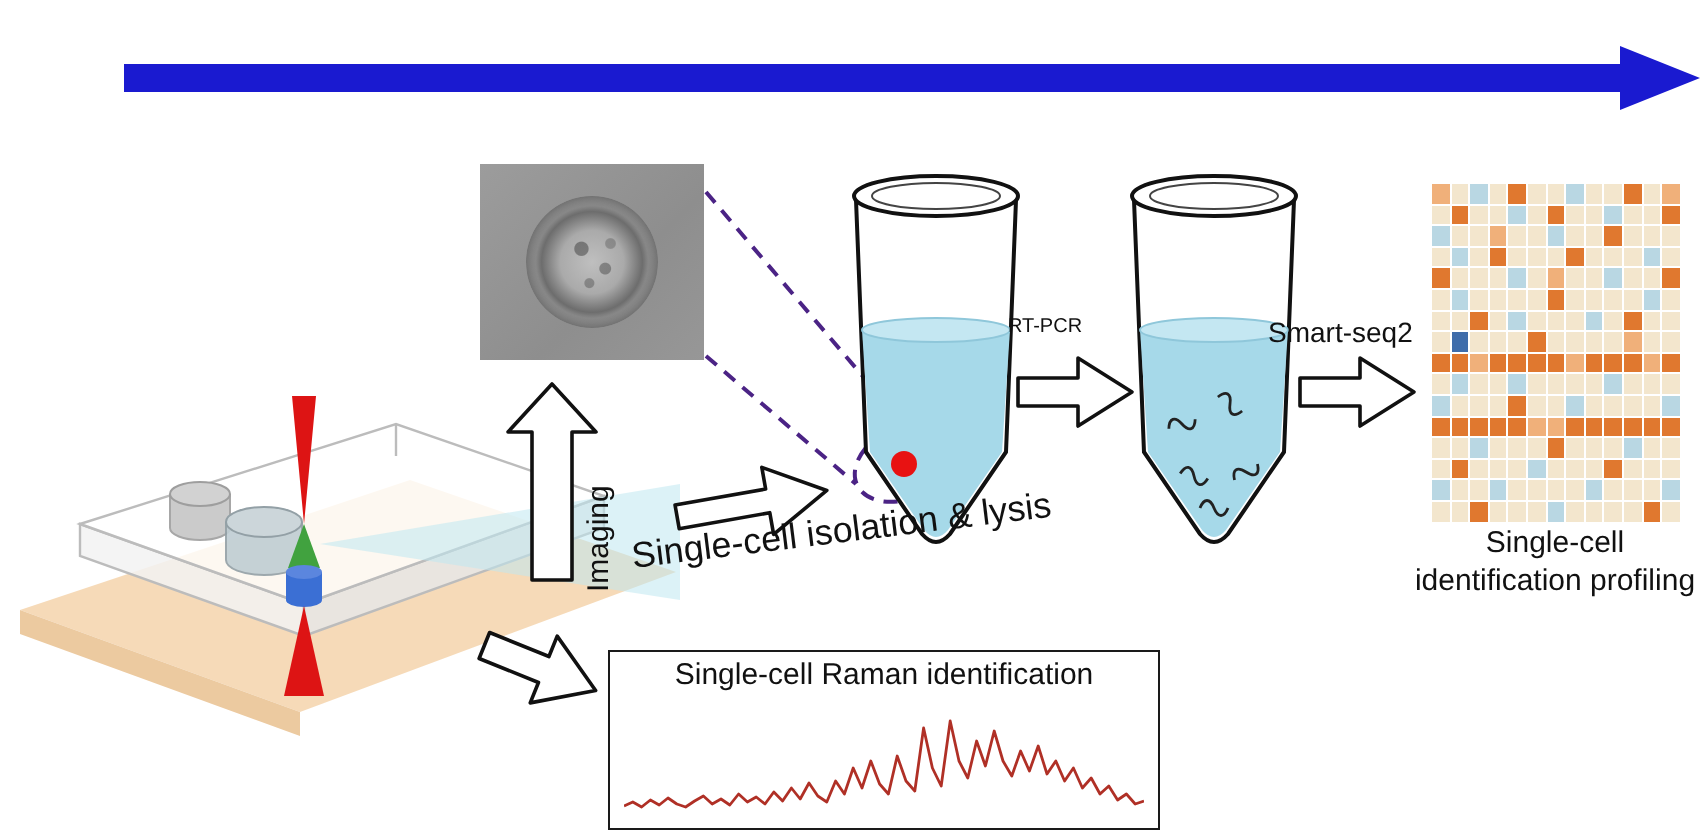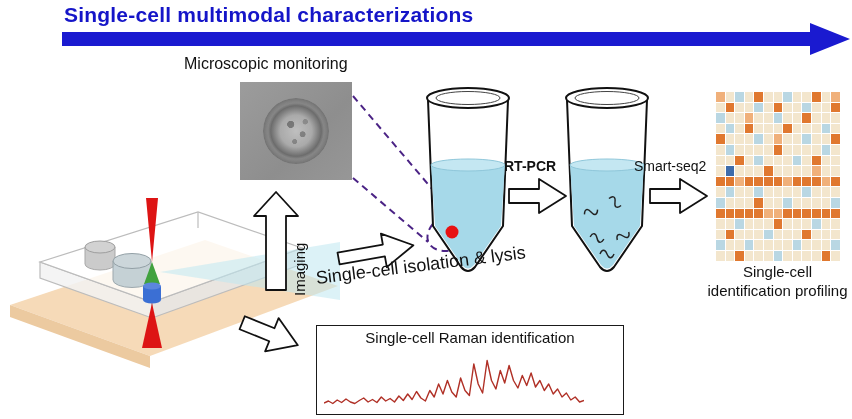--- a/index.html
+++ b/index.html
@@ -8,42 +8,42 @@
   .abs { position:absolute; }
   .lbl { color:#111; white-space:nowrap; }
   .figure-title {
     left:64px; top:3px; font-size:21px; font-weight:700;
     color:var(--title-blue,#1515c8); letter-spacing:.2px;
   }
   .overlay { position:absolute; left:0; top:0; }
   .lbl-micro { left:184px; top:55px; font-size:16px; }
   .lbl-cdna  { left:549px; top:64px; font-size:15px; }
   .lbl-tweezers { left:54px; top:175px; font-size:16px; }
-  .lbl-rtpcr { left:504px; top:158px; font-size:14px;font-weight:bold; }
+  .lbl-rtpcr { left:504px; top:158px; font-size:10px; }
   .lbl-smartseq { left:634px; top:158px; font-size:14px; }
   .lbl-isolation { left:316px; top:268px; font-size:18px; transform:rotate(-7deg); transform-origin:left center; }
   .lbl-transcript { left:695px; top:263px; width:165px; font-size:15px; text-align:center; white-space:normal; line-height:1.25; }
   .vertical { writing-mode:vertical-rl; transform:rotate(180deg); left:291px; top:200px; height:96px; font-size:15px; }
   .micrograph {
     left:240px; top:82px; width:112px; height:98px;
     background:linear-gradient(135deg,#9c9c9c,#8e8e8e 60%,#979797);
   }
   .cell-body {
     left:23px; top:16px; width:66px; height:66px; border-radius:50%;
     background:
       radial-gradient(circle at 42% 40%, rgba(70,70,70,.55) 0 6%, transparent 7%),
       radial-gradient(circle at 60% 55%, rgba(75,75,75,.5) 0 5%, transparent 6%),
       radial-gradient(circle at 48% 66%, rgba(80,80,80,.45) 0 4%, transparent 5%),
       radial-gradient(circle at 64% 36%, rgba(85,85,85,.4) 0 4%, transparent 5%),
       radial-gradient(circle, #bfbfbf 0%, #aaaaaa 34%, #6d6d6d 54%, #8a8a8a 60%, #949494 100%);
     box-shadow: inset 0 0 6px rgba(40,40,40,.5);
   }
   .heatmap { left:716px; top:92px; display:grid; gap:1px; background:#fff; }
   .raman-box {
-    left:316px; top:325px; width:308px; height:90px;
+    left:304px; top:325px; width:276px; height:90px;
     background:#fff; border:1.4px solid #1a1a1a;
   }
   .raman-box-title { width:100%; text-align:center; font-size:15px; padding-top:3px; color:#111; }
   .raman-spectrum-svg { position:absolute; left:7px; bottom:2px; }
 </style>
 </head>
 <body>
 
 <div class="canvas">
 
@@ -120,22 +120,20 @@
         <path d="m608,202 c2,-5 5,-5 7,0 c2,5 5,5 7,0" transform="rotate(30 615 202)"></path>
         <path d="m590,238 c2,-5 5,-5 7,0 c2,5 5,5 7,0" transform="rotate(10 597 238)"></path>
         <path d="m616,236 c2,-5 5,-5 7,0 c2,5 5,5 7,0" transform="rotate(-35 623 236)"></path>
         <path d="m600,254 c2,-5 5,-5 7,0 c2,5 5,5 7,0"></path>
       </g>
     </g>
 
     <polygon points="650,189 680,189 680,179 707,196 680,213 680,203 650,203" style="fill:#fff;stroke:#111;stroke-width:1.8;stroke-linejoin:round"></polygon>
   </svg>
 
-  <div class="abs lbl figure-title">Single-cell multimodal characterizations</div>
-  <div class="abs lbl lbl-micro">Microscopic monitoring</div>
   <div class="abs lbl vertical">Imaging</div>
   <div class="abs lbl lbl-rtpcr">RT-PCR</div>
   <div class="abs lbl lbl-smartseq">Smart-seq2</div>
   <div class="abs lbl lbl-isolation">Single-cell isolation &amp; lysis</div>
   <div class="abs lbl lbl-transcript">
     <span>Single-cell</span><br>
     <span>identification profiling</span>
   </div>
 
   <div class="abs micrograph">

